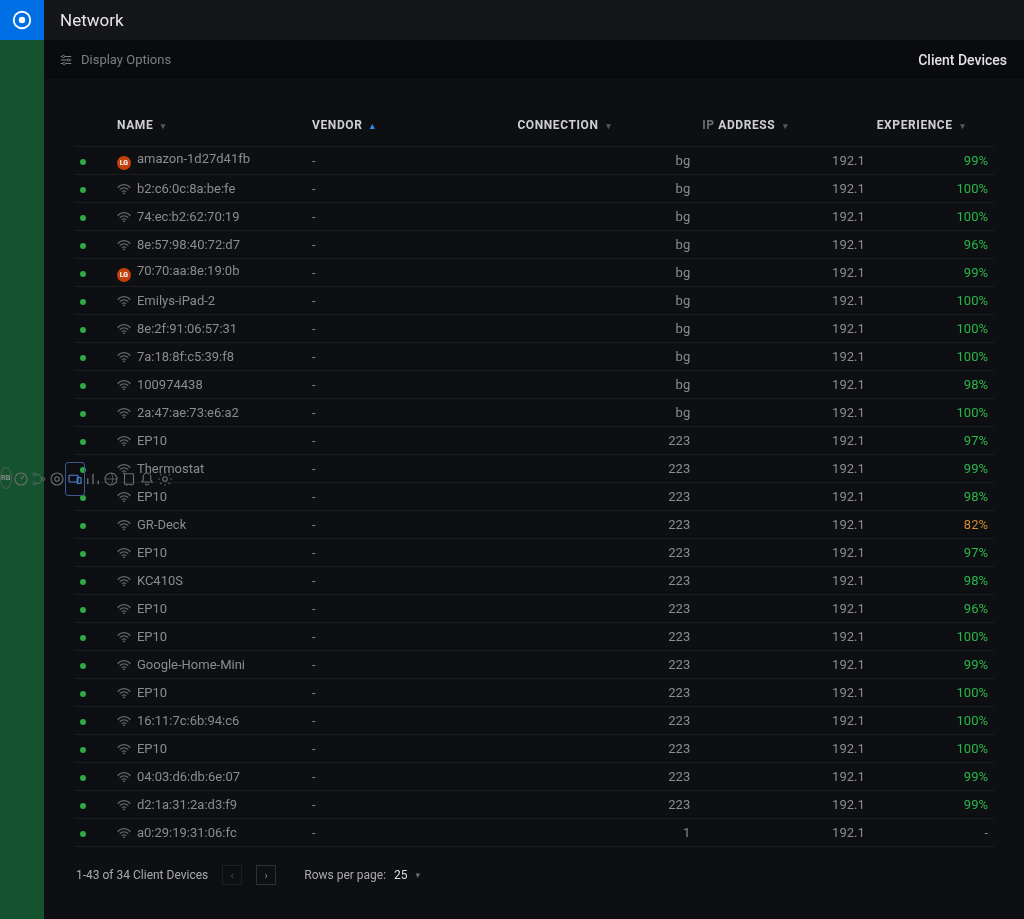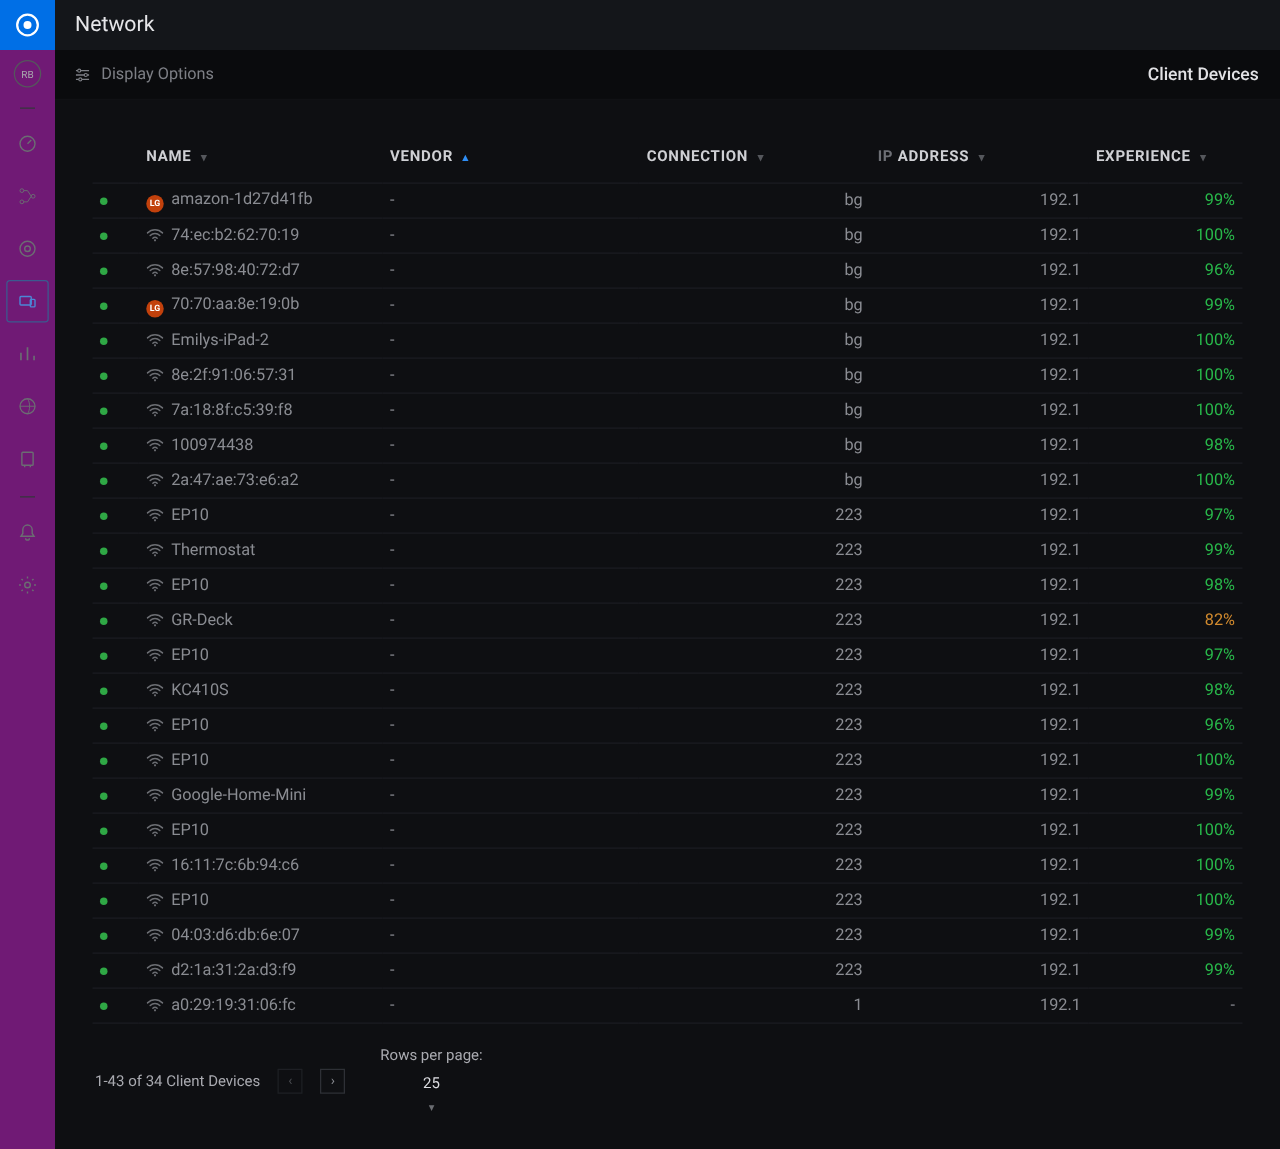--- a/index.html
+++ b/index.html
@@ -31,26 +31,27 @@
     padding-left: 16px;
     font-size: 17px;
     color: #e6e6e9;
     font-weight: 400;
   }
   
   .leftnav {
     position: fixed;
     top: 40px; left: 0; bottom: 0;
     width: 44px;
-    background: #701a75;
+    background: #14532d;
     display: flex;
-    flex-direction: column;
+    flex-direction: row;
     align-items: center;
     padding-top: 8px;
     z-index: 20;
+    font-family: Liberation Mono, monospace;
   }
   .nav-item {
     width: 32px; height: 32px;
     display: flex; align-items: center; justify-content: center;
     margin-bottom: 10px;
     color: #6b6d72;
     border-radius: 2px;
     cursor: pointer;
   }
   .nav-item.active {
@@ -174,21 +175,20 @@
     display: inline-flex; align-items: center; justify-content: center;
     color: #8a8c92;
     font-size: 11px;
     cursor: pointer;
     background: #0f1013;
   }
   .pager .pg-btn.disabled { opacity: .5; cursor: default; }
   .rows-per {
     display: flex; align-items: center; gap: 8px;
     margin-left: 14px;
-    flex-direction: column;
   }
   .rows-per .rp-val { color: #dcdde1; }
   .rp-caret { font-size: 9px; color: #6b6d72; }
 </style>
 </head>
 <body>
 
 <div class="topbar">
   <div class="logo-box">
     <svg viewBox="0 0 24 24">
@@ -323,20 +323,33 @@
           <td class="align-r">192.1</td>
           <td class="align-r cell-exp good">99%</td>
         </tr>
         <tr>
           <td><span class="status-dot"></span></td>
           <td class="cell-name"><span class="dev-ico wifi">
               <svg viewBox="0 0 16 14">
                 <path d="M1 5c4-4 10-4 14 0M3.5 7.5c2.6-2.6 6.4-2.6 9 0M6 10c1.2-1.2 2.8-1.2 4 0" stroke="currentColor" fill="none" stroke-width="1.4" stroke-linecap="round"></path>
                 <circle cx="8" cy="12" r="1" fill="currentColor"></circle>
               </svg>
+            </span><span>b2:c6:0c:8a:be:fe</span></td>
+          <td>-</td>
+          <td class="align-r">bg</td>
+          <td class="align-r">192.1</td>
+          <td class="align-r cell-exp good">100%</td>
+        </tr>
+        <tr>
+          <td><span class="status-dot"></span></td>
+          <td class="cell-name"><span class="dev-ico wifi">
+              <svg viewBox="0 0 16 14">
+                <path d="M1 5c4-4 10-4 14 0M3.5 7.5c2.6-2.6 6.4-2.6 9 0M6 10c1.2-1.2 2.8-1.2 4 0" stroke="currentColor" fill="none" stroke-width="1.4" stroke-linecap="round"></path>
+                <circle cx="8" cy="12" r="1" fill="currentColor"></circle>
+              </svg>
             </span><span>74:ec:b2:62:70:19</span></td>
           <td>-</td>
           <td class="align-r">bg</td>
           <td class="align-r">192.1</td>
           <td class="align-r cell-exp good">100%</td>
         </tr>
         <tr>
           <td><span class="status-dot"></span></td>
           <td class="cell-name"><span class="dev-ico wifi">
               <svg viewBox="0 0 16 14">

